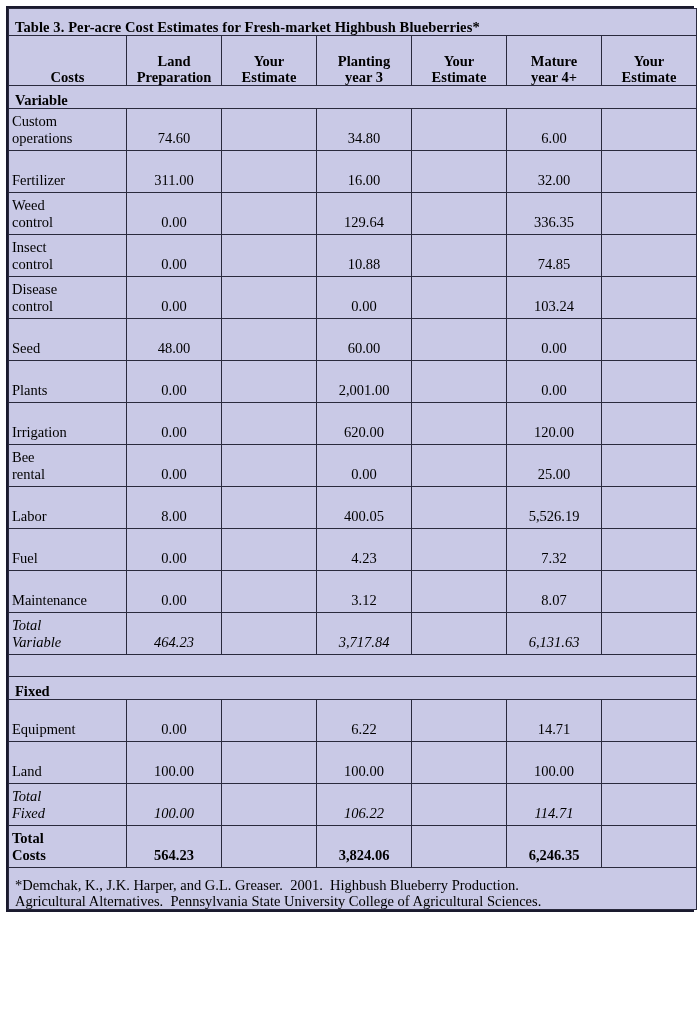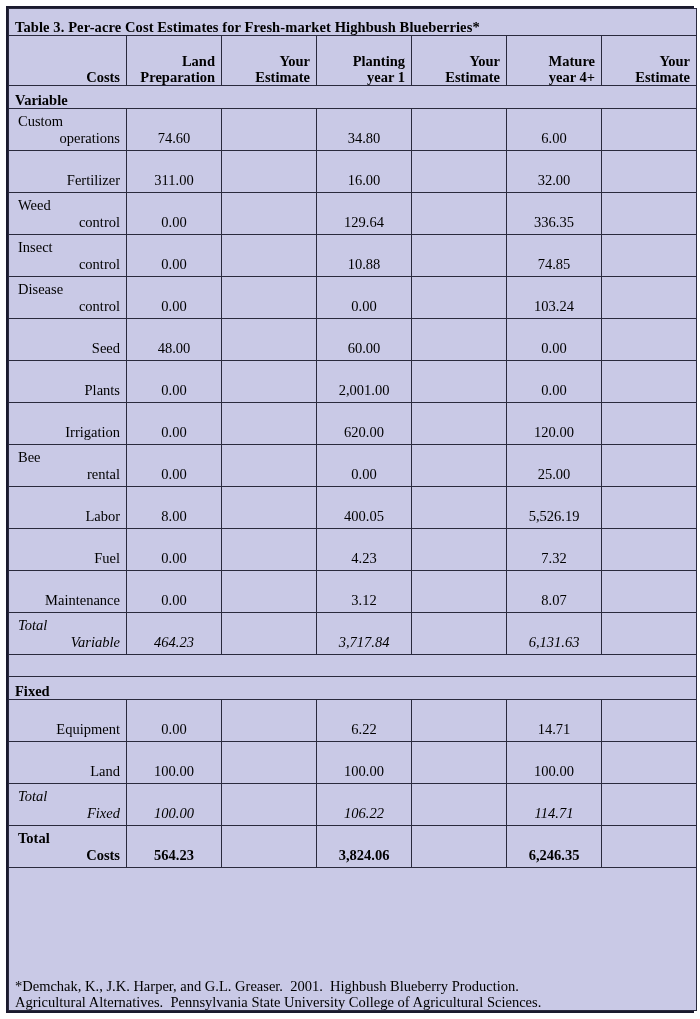--- a/index.html
+++ b/index.html
@@ -6,21 +6,21 @@
   body{
     width:700px;height:1019px;
     background:#ffffff;
     font-family:"Liberation Serif","DejaVu Serif",serif;
     color:#000000;
     overflow:hidden;
   }
   #table-wrap{
     position:absolute;
     left:6px;top:6px;
-    width:688px;height:1007px;
+    width:688px;height:906px;
     box-sizing:border-box;
     border:2px solid #1a1a2e;
     background:#c9c9e6;
   }
   table.cost-table{
     width:100%;height:100%;
     border-collapse:collapse;
     table-layout:fixed;
     background:#c9c9e6;
   }
@@ -60,29 +60,29 @@
     height:23px;
     vertical-align:middle;
     padding-left:8px;
   }
   .spacer-cell{height:22px;}
   tr.data-row td{height:42px;}
   tr.data-row td.label{
     text-align:left;
     vertical-align:bottom;
     padding-bottom:4px;
-    padding-left:9px;
+    padding-left:3px;
   }
   tr.data-row td.num{
     text-align:center;
     vertical-align:bottom;
     padding-bottom:4px;
   }
   tr.data-row td.blank{}
-  .lbl-line{display:block;white-space:pre;text-align:right;}
+  .lbl-line{display:block;white-space:pre;}
   .lbl-top{display:block;}
   td.label.two .lbl-top{margin-bottom:1px;}
   .italic{font-style:italic;}
   .bold{font-weight:bold;}
   .note-cell{
     vertical-align:top;
     padding:13px 8px 6px 8px;
     font-size:14.5px;
     line-height:1.35;
   }
@@ -113,21 +113,21 @@
           <td class="hdr-cell">
             <span class="lbl-line">Land</span>
             <span class="lbl-line">Preparation</span>
           </td>
           <td class="hdr-cell">
             <span class="lbl-line">Your</span>
             <span class="lbl-line">Estimate</span>
           </td>
           <td class="hdr-cell">
             <span class="lbl-line">Planting</span>
-            <span class="lbl-line">year 1</span>
+            <span class="lbl-line">year 3</span>
           </td>
           <td class="hdr-cell">
             <span class="lbl-line">Your</span>
             <span class="lbl-line">Estimate</span>
           </td>
           <td class="hdr-cell">
             <span class="lbl-line">Mature</span>
             <span class="lbl-line">year 4+</span>
           </td>
           <td class="hdr-cell">

